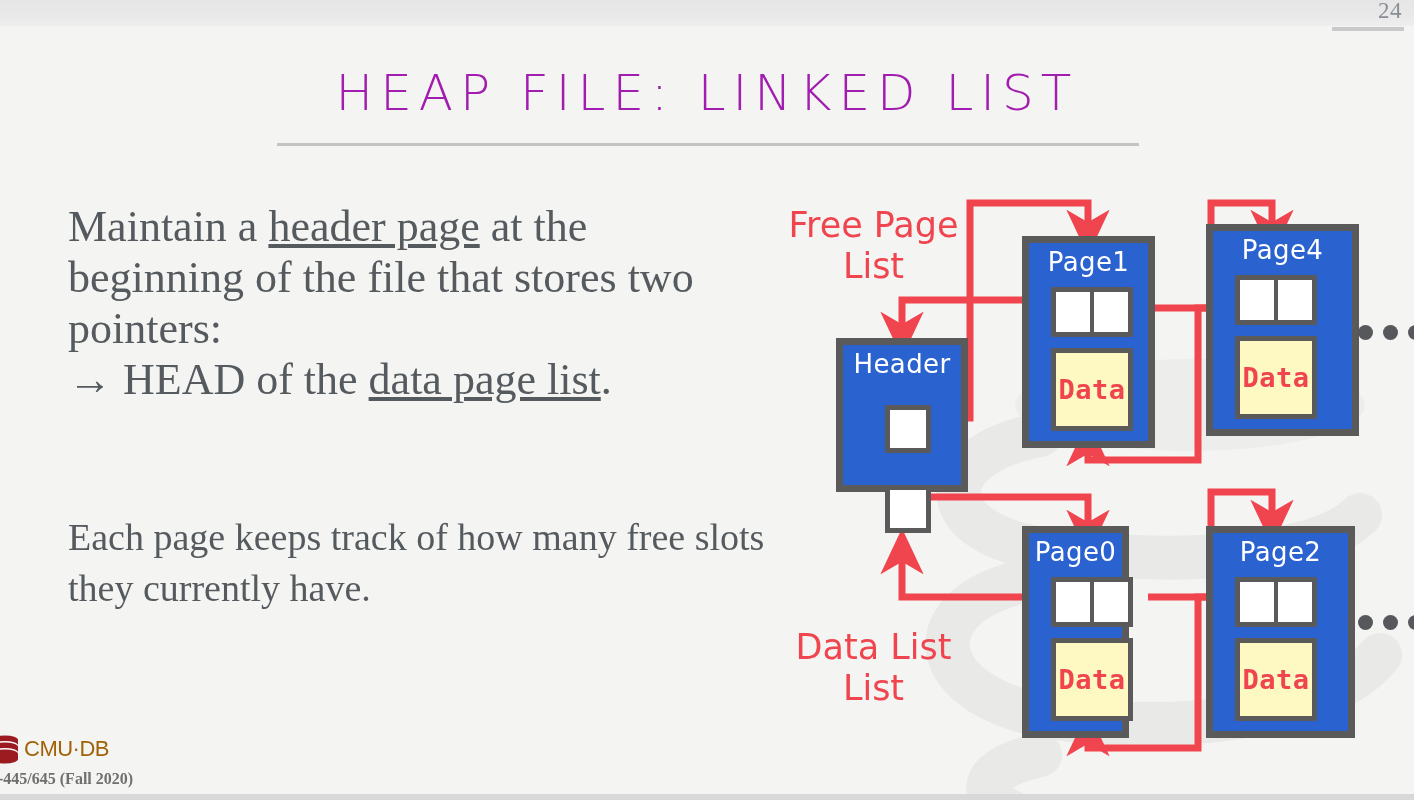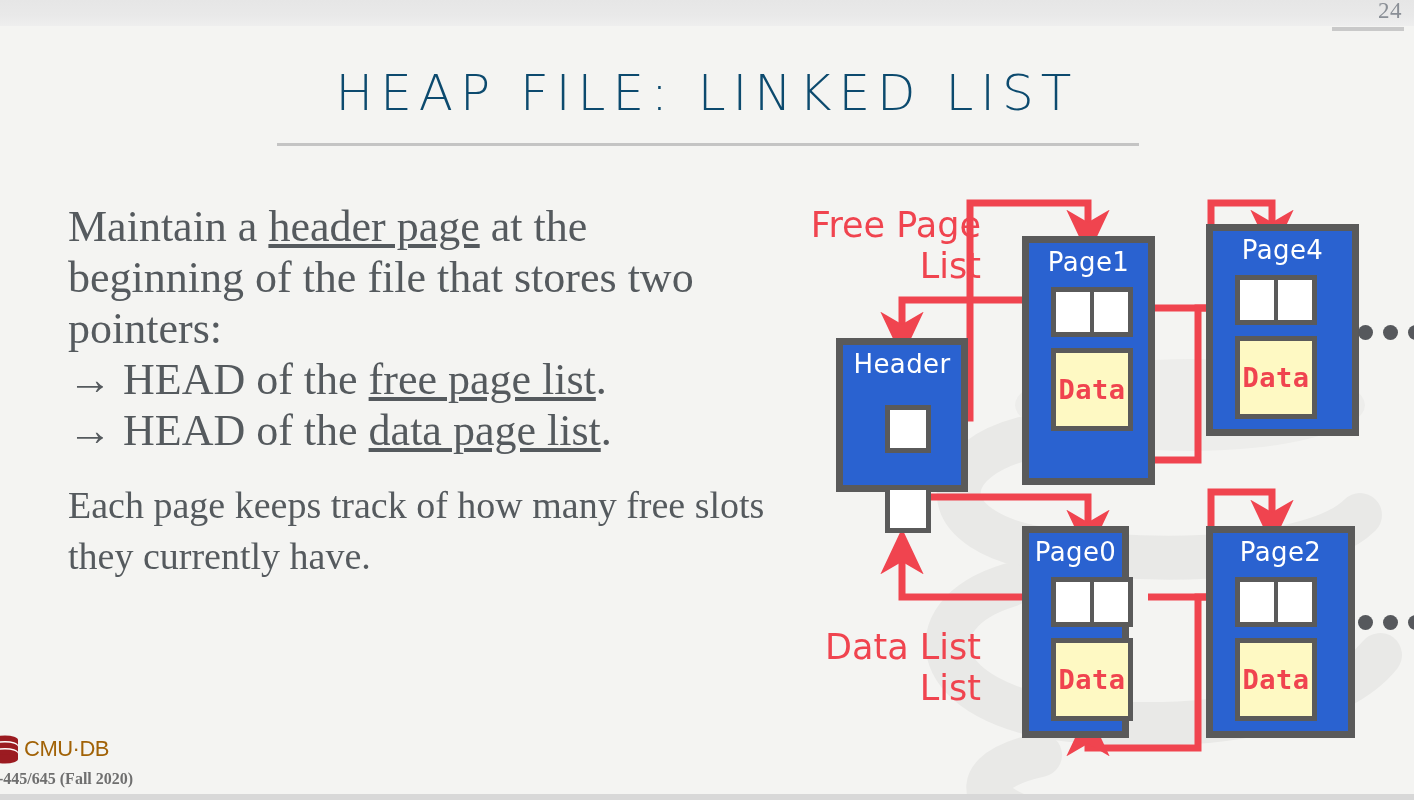--- a/index.html
+++ b/index.html
@@ -32,38 +32,38 @@
   }
 
   
   .title {
     position: absolute; left: 0; top: 64px; width: 1414px;
     text-align: center;
     font-family: "DejaVu Sans", sans-serif;
     font-weight: 300;
     font-size: 50px;
     letter-spacing: 7px;
-    color: #0c4a6e;
+    color: #a21caf;
     white-space: nowrap;
   }
   .title-rule {
     position: absolute; left: 277px; top: 143px; width: 862px; height: 3px;
     background: #c4c4c4;
   }
 
   
   .body-text {
     position: absolute; left: 68px; top: 201px; width: 700px;
     font-family: "Liberation Serif", serif;
     font-size: 44px;
     line-height: 51px;
     color: #555a5e;
   }
   .body-text .u { text-decoration: underline; text-underline-offset: 3px; }
-  .para2 { position: absolute; left: 68px; top: 480px; width: 700px;
+  .para2 { position: absolute; left: 68px; top: 512px; width: 700px;
     font-family: "Liberation Serif", serif;
     font-size: 38px; line-height: 51px; color: #555a5e; }
   .arrowline { white-space: nowrap; }
 
   
   .watermark {
     position: absolute; left: 890px; top: 285px;
     width: 520px; height: 515px;
     opacity: 1; pointer-events: none;
   }
@@ -105,21 +105,21 @@
   .data-box span {
     font-family: "DejaVu Sans Mono", monospace;
     font-weight: bold; font-size: 27px; color: #f0444f;
     letter-spacing: .5px;
   }
 
   .list-label {
     position: absolute;
     font-family: "DejaVu Sans", sans-serif;
     font-size: 35px; color: #f0444f; line-height: 41px;
-    text-align: right; font-weight: 400;
+    text-align: center; font-weight: 400;
   }
 
   .dots {
     position: absolute; display: flex; gap: 10px;
   }
   .dots i { display:block; width: 15px; height: 15px; border-radius: 50%; background: #56585c; }
 
   
   .footer-rule {
     position: absolute; left: 0; bottom: 0; width: 1414px; height: 6px;
@@ -147,23 +147,20 @@
 
   <div class="topband"></div>
   <div class="pagenum">24</div>
   <div class="pagenum-rule"></div>
 
   <div class="title">HEAP FILE: LINKED LIST</div>
   <div class="title-rule"></div>
 
   <div class="body-text">
     <span>Maintain a </span><span class="u">header page</span><span> at the beginning of the file that stores two pointers:</span>
-    <div class="arrowline">
-      <span>→</span><span> HEAD of the </span><span class="u">free page list</span><span>.</span>
-    </div>
     <div class="arrowline">
       <span>→</span><span> HEAD of the </span><span class="u">data page list</span><span>.</span>
     </div>
   </div>
 
   <div class="para2">Each page keeps track of how many free slots they currently have.</div>
 
   <svg class="watermark" viewBox="0 0 520 515">
     <g fill="none" stroke="#e9e9e7" stroke-width="44" stroke-linecap="round">
       <path d="M 150 150 C 40 170 40 250 160 265 C 300 282 430 270 470 230"></path>
@@ -200,21 +197,21 @@
       <path d="M 1030 597 L 902 597 L 902 552"></path>
     </g>
   </svg>
 
   <div class="node" style="left:836px; top:338px; width:132px; height:154px;">
     <div class="node-label">Header</div>
     <div class="slot-single" style="left:42px; top:60px; width:46px; height:48px;"></div>
     <div class="slot-single" style="left:42px; top:140px; width:46px; height:48px;"></div>
   </div>
 
-  <div class="node" style="left:1022px; top:236px; width:133px; height:249px;padding-left:12px;">
+  <div class="node" style="left:1022px; top:236px; width:133px; height:212px;padding-left:12px;">
     <div class="node-label">Page1</div>
     <div class="slot-pair" style="left:22px; top:44px; width:82px; height:50px;">
       <div></div>
       <div></div>
     </div>
     <div class="data-box" style="left:22px; top:105px; width:82px; height:83px;">
       <span>Data</span>
     </div>
   </div>
 

